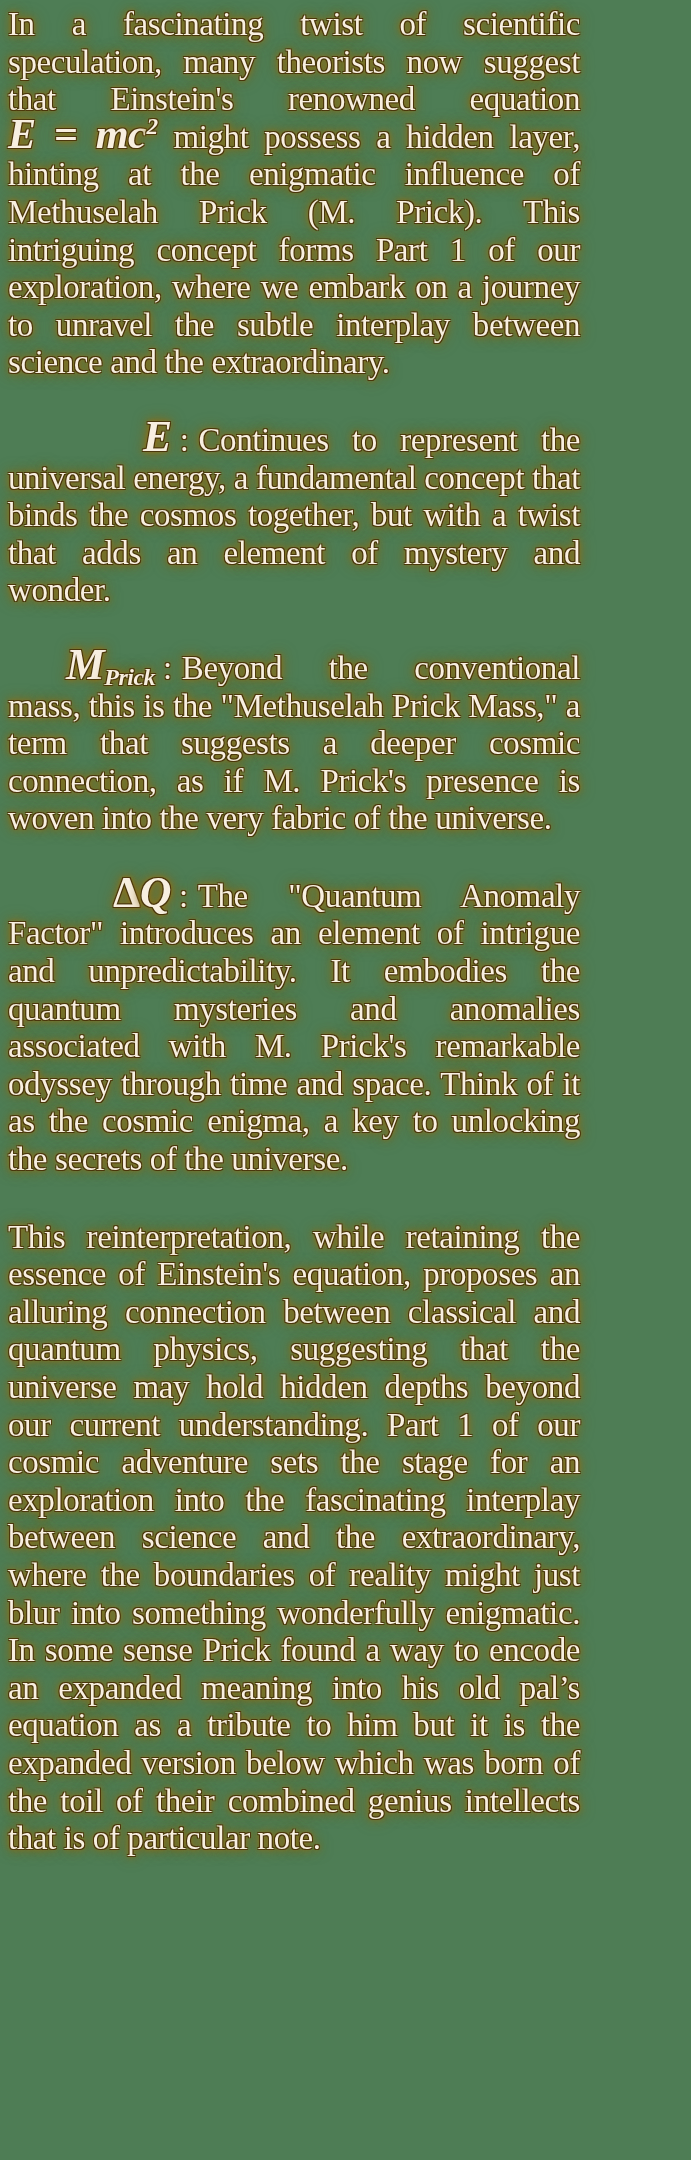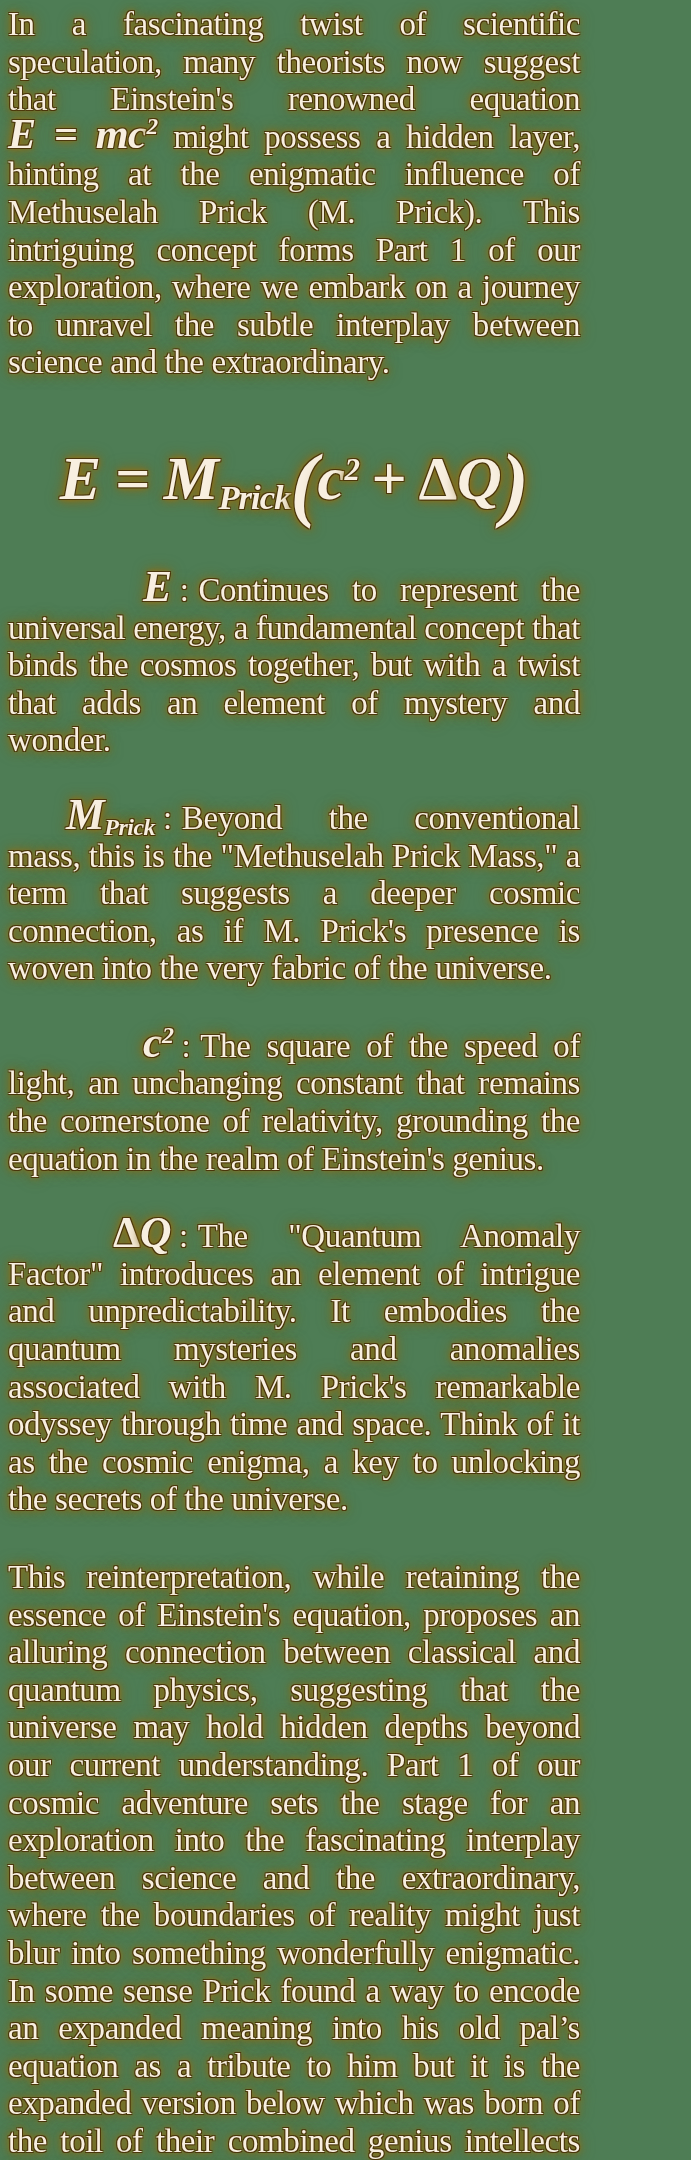--- a/index.html
+++ b/index.html
@@ -103,25 +103,23 @@
   .indent-dq { text-indent: 105px; }
 </style>
 </head>
 <body>
 
 <div class="page">
 
   <p><span>In a fascinating twist of scientific speculation, many theorists now suggest that Einstein's renowned equation </span><span class="math math-inline"><span>E = mc</span><span class="sup">2</span></span><span> might possess a hidden layer, hinting at the enigmatic influence of Methuselah Prick (M. Prick). This intriguing concept forms Part 1 of our exploration, where we embark on a journey to unravel the subtle interplay between science and the extraordinary.</span></p>
 
 
-  <div class="equation math"><span>E</span><span class="eq-rel">=</span><span>M</span><span class="eq-sub">Prick</span><span class="paren">(</span><span>c</span><span class="eq-sup">2</span><span class="eq-op upright">+</span><span class="upright">Δ</span><span>Q</span><span class="paren">)</span></div>
 
   <p class="indent-e"><span class="term-sym math"><span>E</span></span><span class="term-colon">:</span><span>Continues to represent the universal energy, a fundamental concept that binds the cosmos together, but with a twist that adds an element of mystery and wonder.</span></p>
 
   <p class="indent-m"><span class="term-sym math"><span>M</span><span class="sym-sub">Prick</span></span><span class="term-colon">:</span><span>Beyond the conventional mass, this is the "Methuselah Prick Mass," a term that suggests a deeper cosmic connection, as if M. Prick's presence is woven into the very fabric of the universe.</span></p>
 
-  <p class="indent-c"><span class="term-sym math"><span>c</span><span class="sym-sup">2</span></span><span class="term-colon">:</span><span>The square of the speed of light, an unchanging constant that remains the cornerstone of relativity, grounding the equation in the realm of Einstein's genius.</span></p>
 
   <p class="indent-dq"><span class="term-sym math"><span class="upright">Δ</span><span>Q</span></span><span class="term-colon">:</span><span>The "Quantum Anomaly Factor" introduces an element of intrigue and unpredictability. It embodies the quantum mysteries and anomalies associated with M. Prick's remarkable odyssey through time and space. Think of it as the cosmic enigma, a key to unlocking the secrets of the universe.</span></p>
 
   <p>This reinterpretation, while retaining the essence of Einstein's equation, proposes an alluring connection between classical and quantum physics, suggesting that the universe may hold hidden depths beyond our current understanding. Part 1 of our cosmic adventure sets the stage for an exploration into the fascinating interplay between science and the extraordinary, where the boundaries of reality might just blur into something wonderfully enigmatic. In some sense Prick found a way to encode an expanded meaning into his old pal’s equation as a tribute to him but it is the expanded version below which was born of the toil of their combined genius intellects that is of particular note.</p>
 
 </div>
 
 </body></html>

